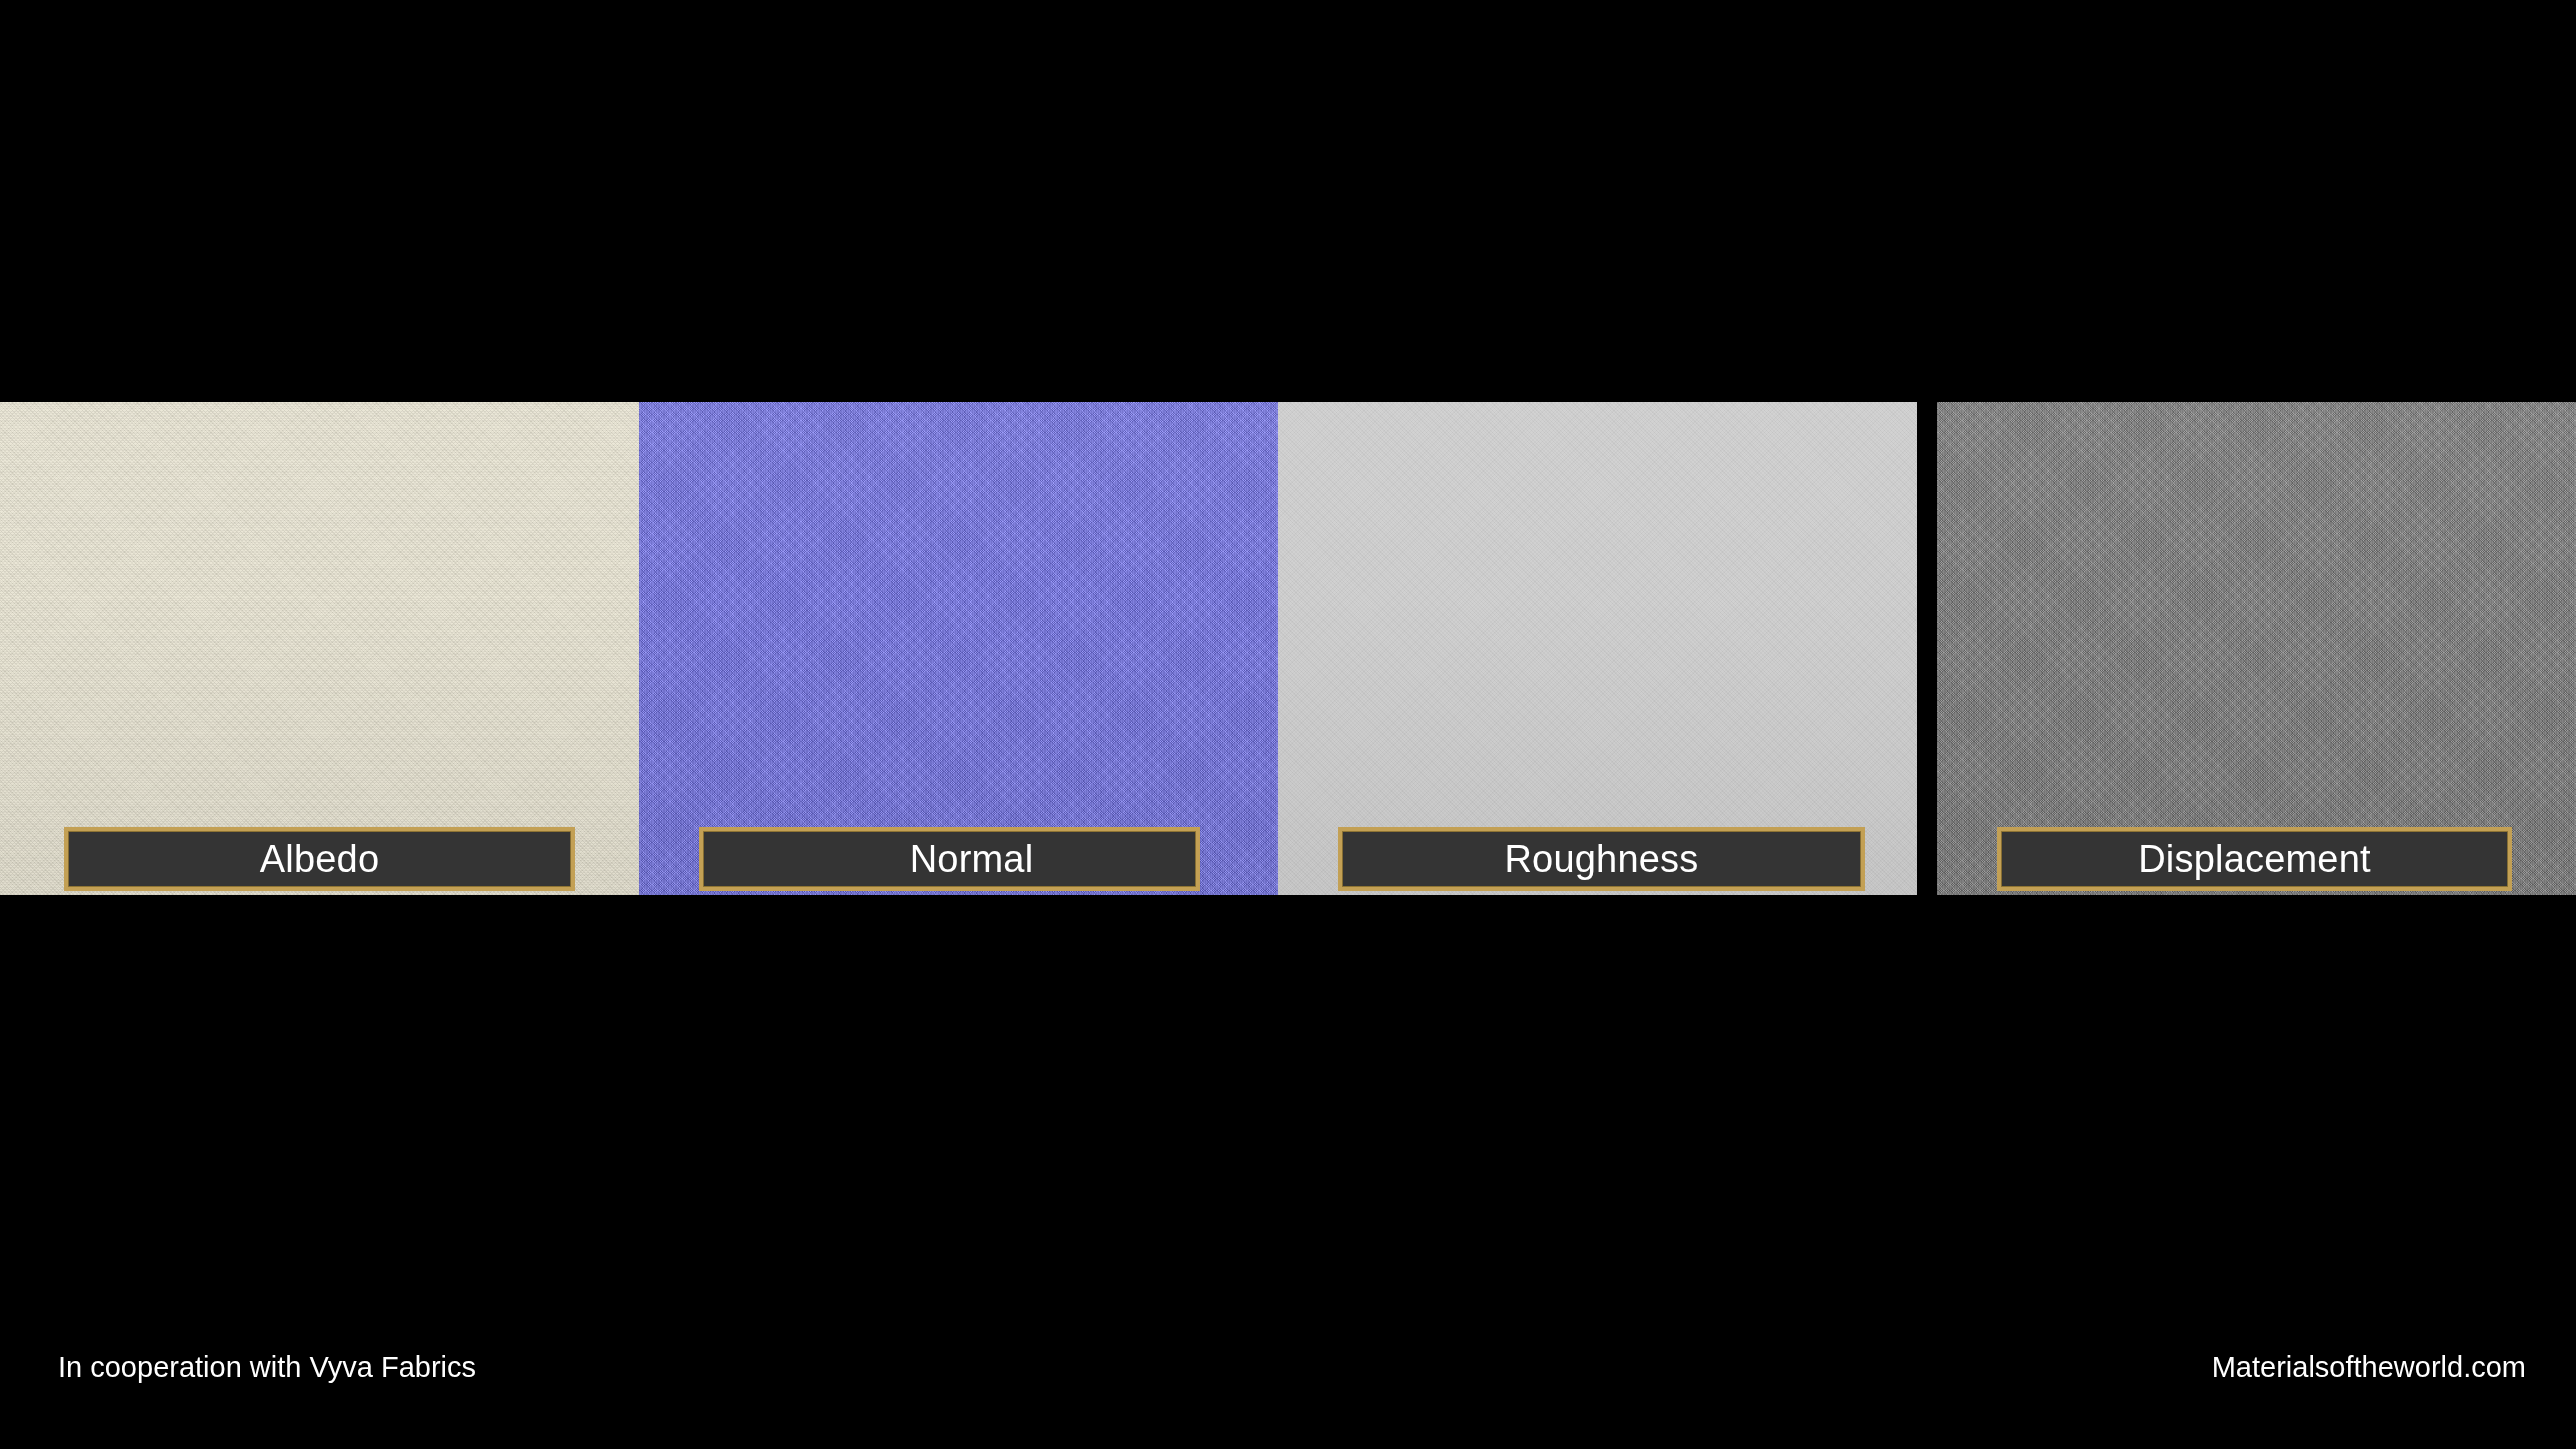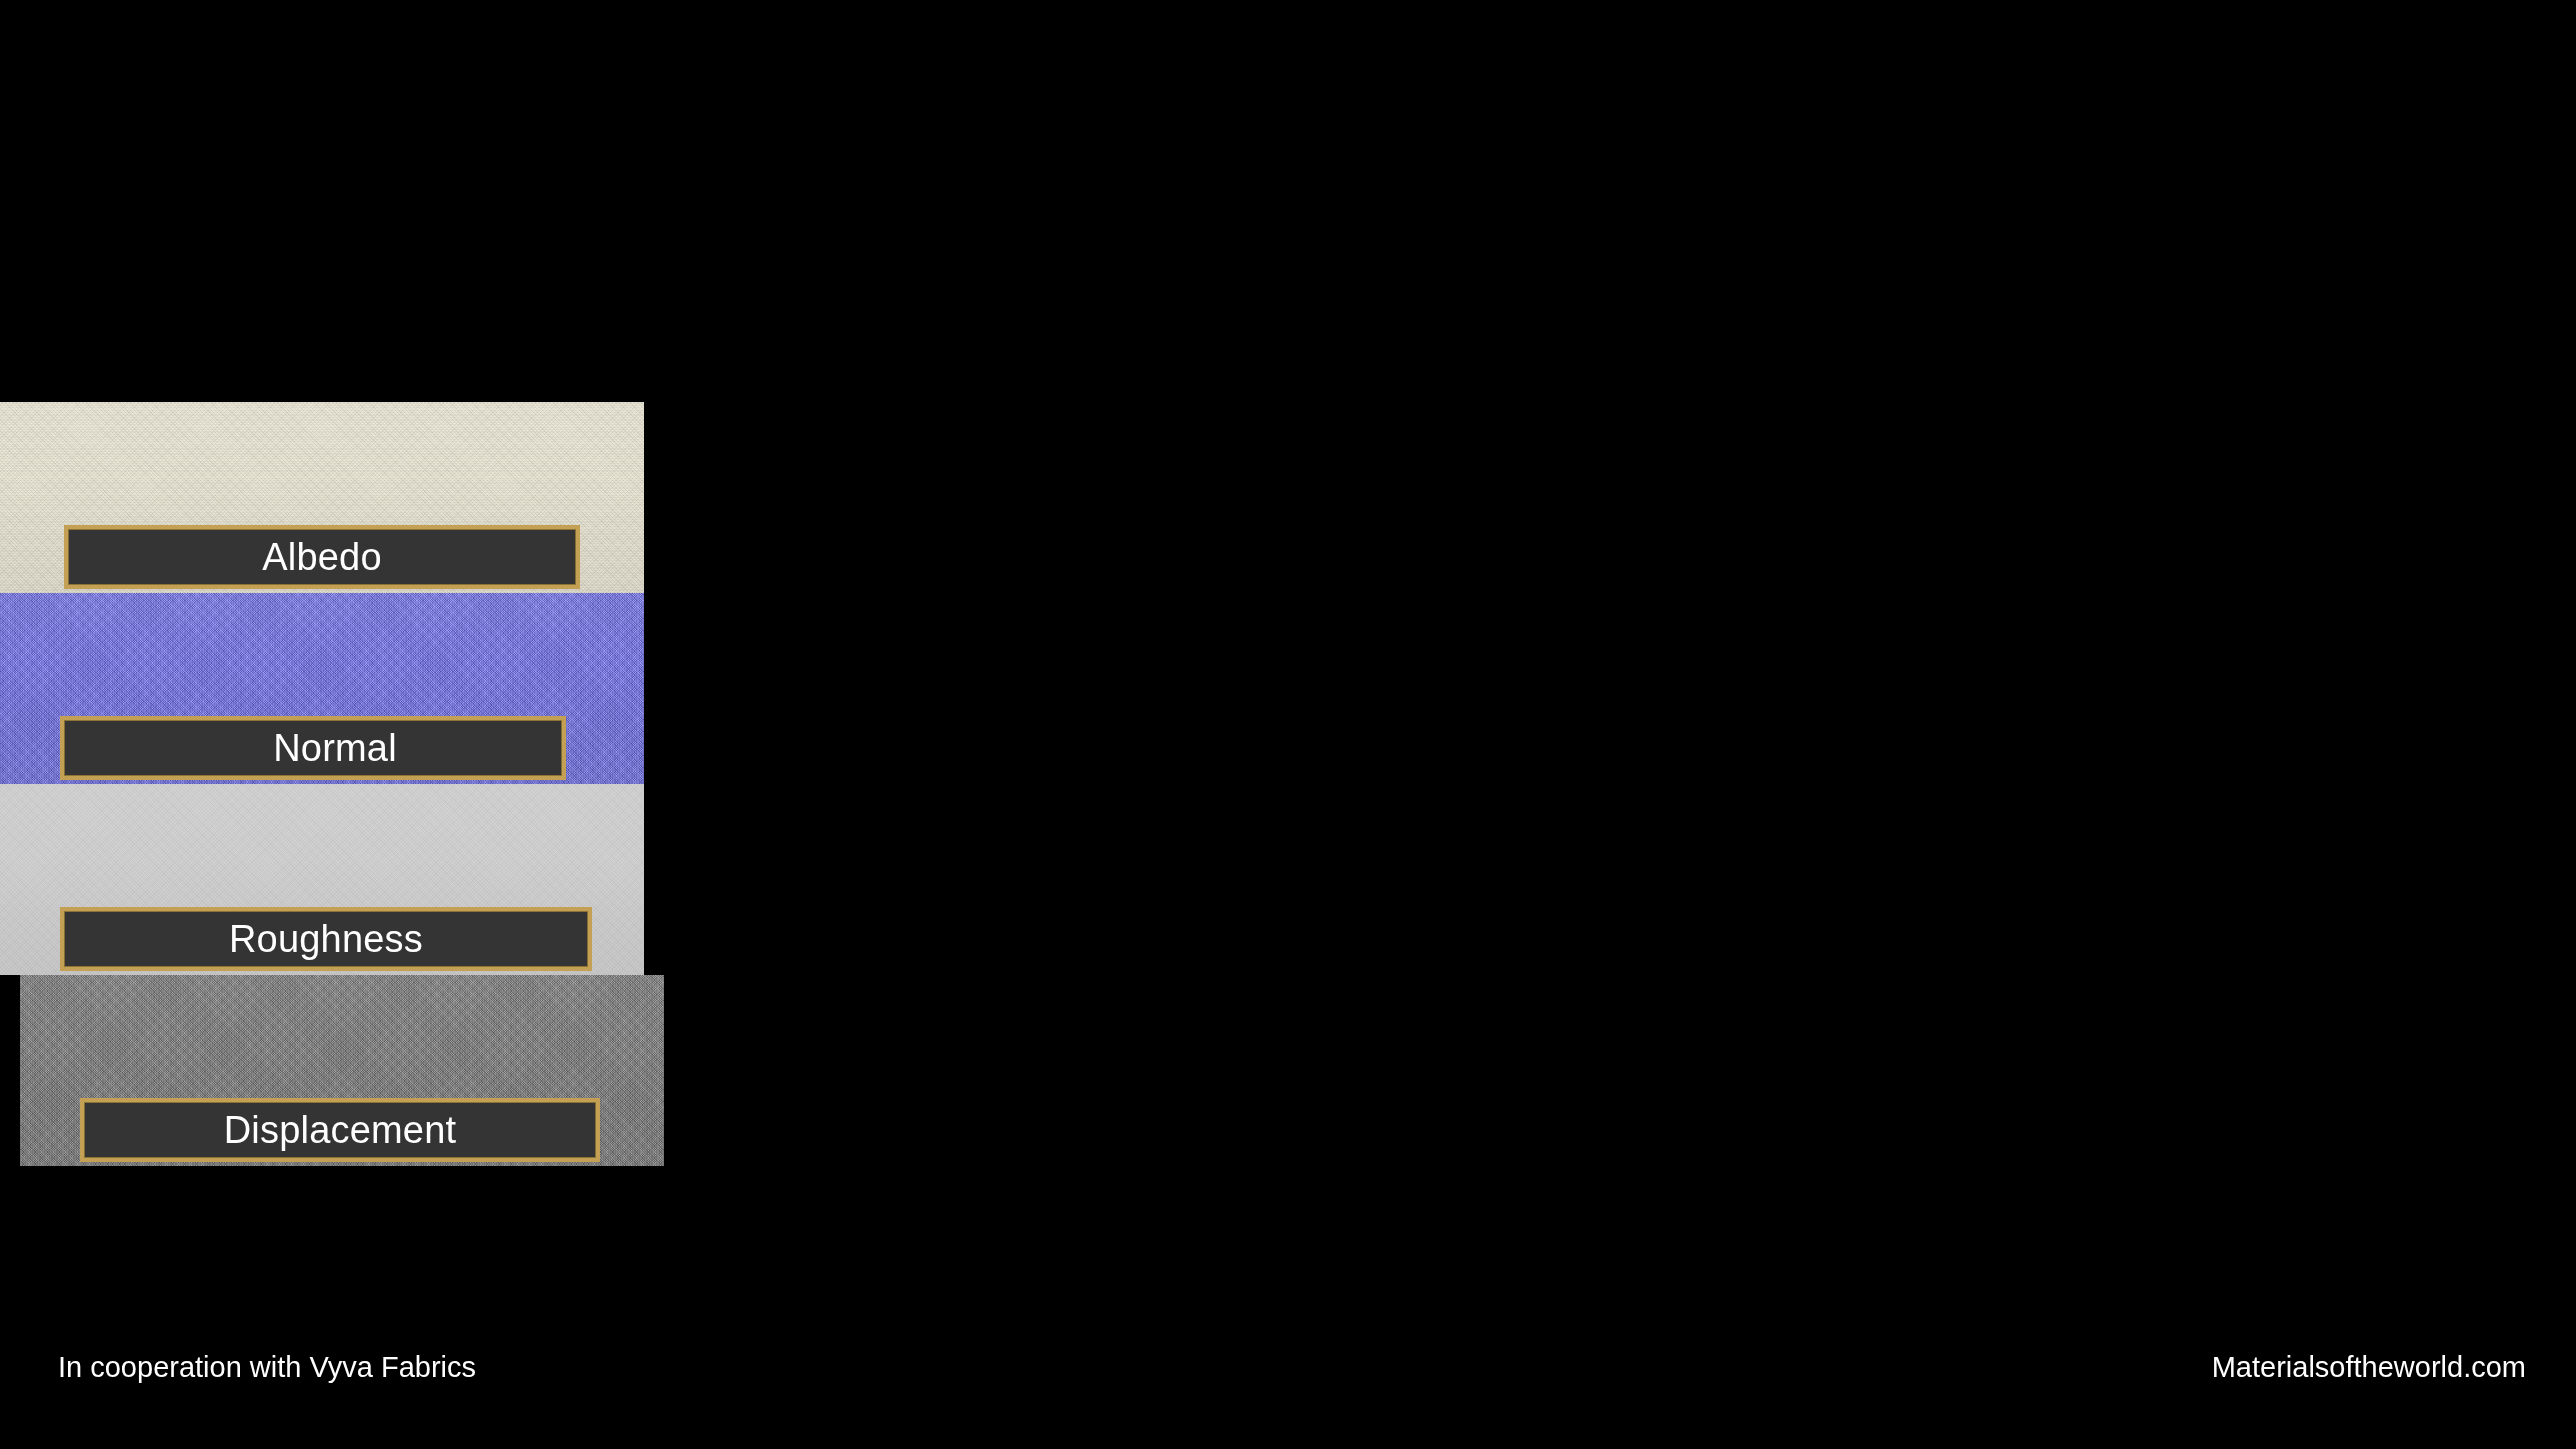--- a/index.html
+++ b/index.html
@@ -20,23 +20,22 @@
     height: 1449px;
     background: #000000;
   }
 
   
   .map-strip {
     position: absolute;
     left: 0;
     top: 402px;
     width: 2576px;
-    height: 764px;
+    height: 493px;
     display: flex;
-    flex-direction: column;
   }
 
   .map-panel {
     position: relative;
     height: 100%;
     overflow: hidden;
   }
 
   
   .weave {

